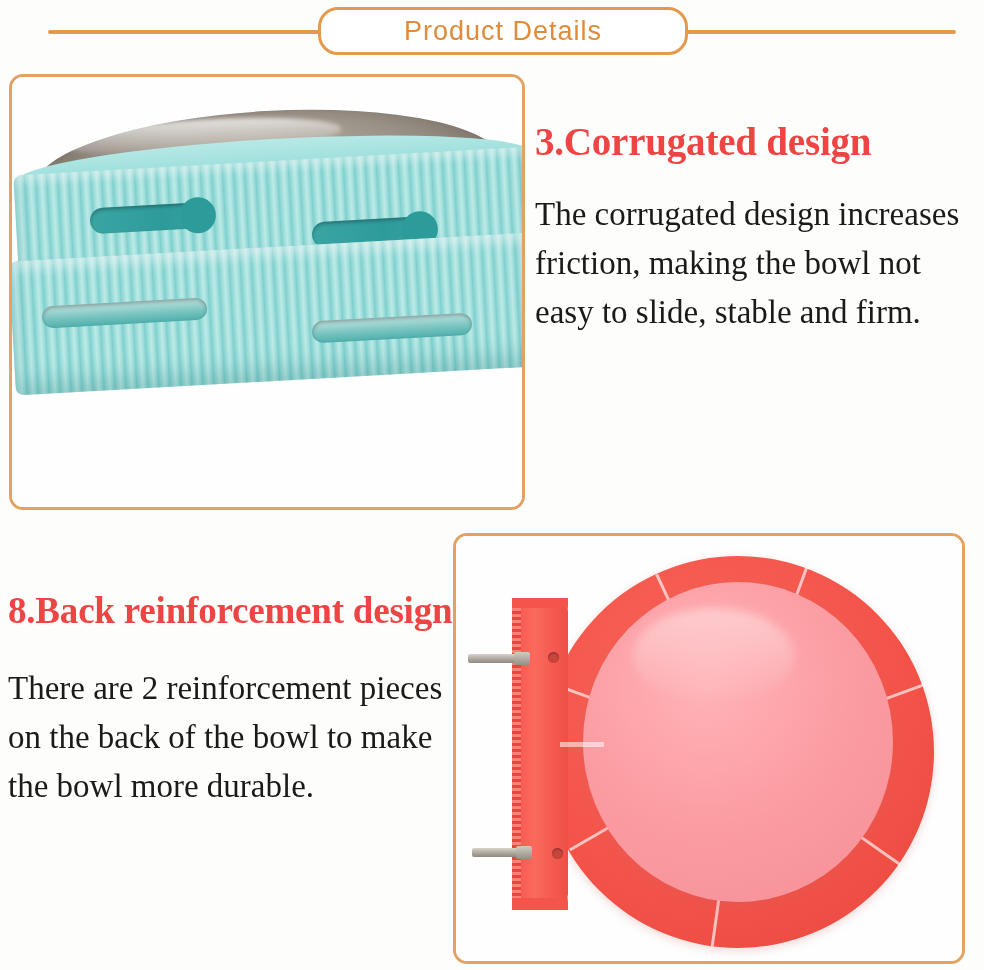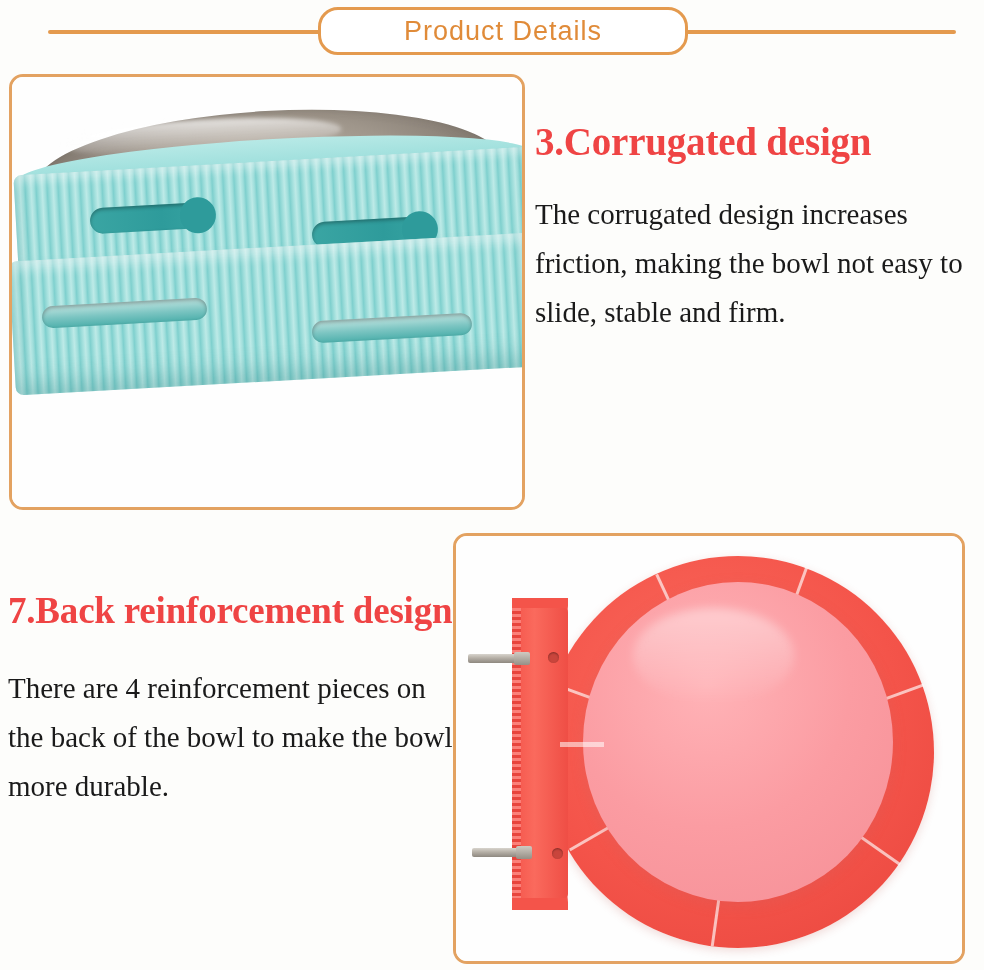--- a/index.html
+++ b/index.html
@@ -262,21 +262,21 @@
   .section-heading {
     font-weight: bold;
     color: #ef4444;
     letter-spacing: -0.2px;
   }
   .heading-right { font-size: 39px; line-height: 44px; }
   .heading-left  { font-size: 37px; line-height: 38px; }
 
   .section-body {
     color: #1a1a1a;
-    font-size: 29px;
+    font-size: 33px;
     line-height: 49px;
   }
   .body-right { margin-top: 26px; }
   .body-left  { margin-top: 34px; }
 </style>
 </head>
 <body>
 
 <div id="page">
 
@@ -310,22 +310,22 @@
       </div>
     </div>
   </div>
 
   <div class="text-block block-right">
     <div class="section-heading heading-right">3.Corrugated design</div>
     <div class="section-body body-right">The corrugated design increases friction, making the bowl not easy to slide, stable and firm.</div>
   </div>
 
   <div class="text-block block-left">
-    <div class="section-heading heading-left">7.Back reinforcement design</div>
-    <div class="section-body body-left">There are 4 reinforcement pieces on the back of the bowl to make the bowl more durable.</div>
+    <div class="section-heading heading-left">8.Back reinforcement design</div>
+    <div class="section-body body-left">There are 2 reinforcement pieces on the back of the bowl to make the bowl more durable.</div>
   </div>
 
   <div class="photo-frame frame-bottom">
     <div class="photo-stage">
       <div class="pink-scene">
 
         <div class="pink-rim">
           <div class="rib" style="transform:rotate(8deg)"></div>
           <div class="rib" style="transform:rotate(60deg)"></div>
           <div class="rib" style="transform:rotate(110deg)"></div>

